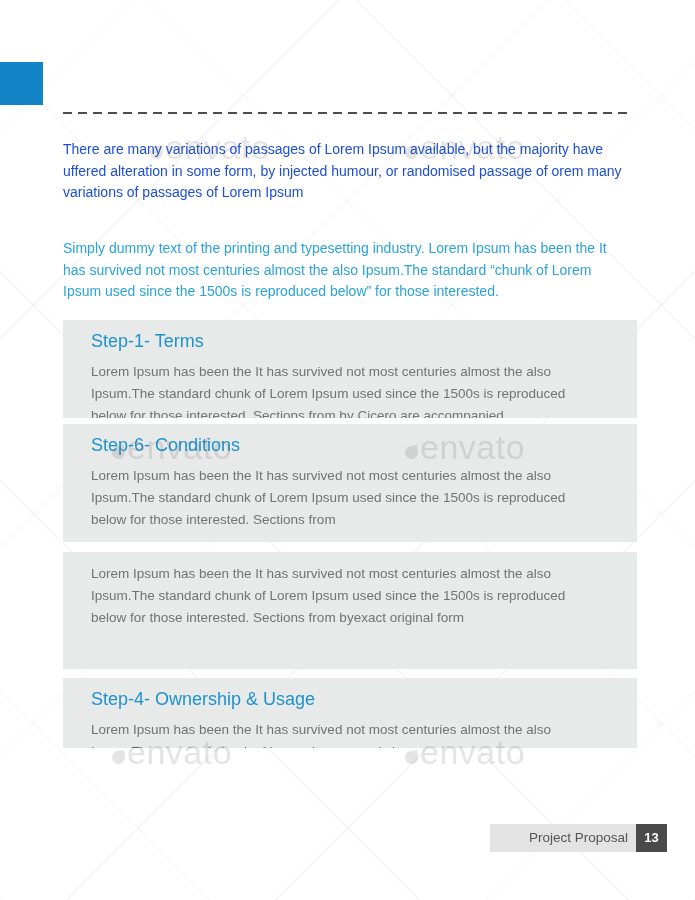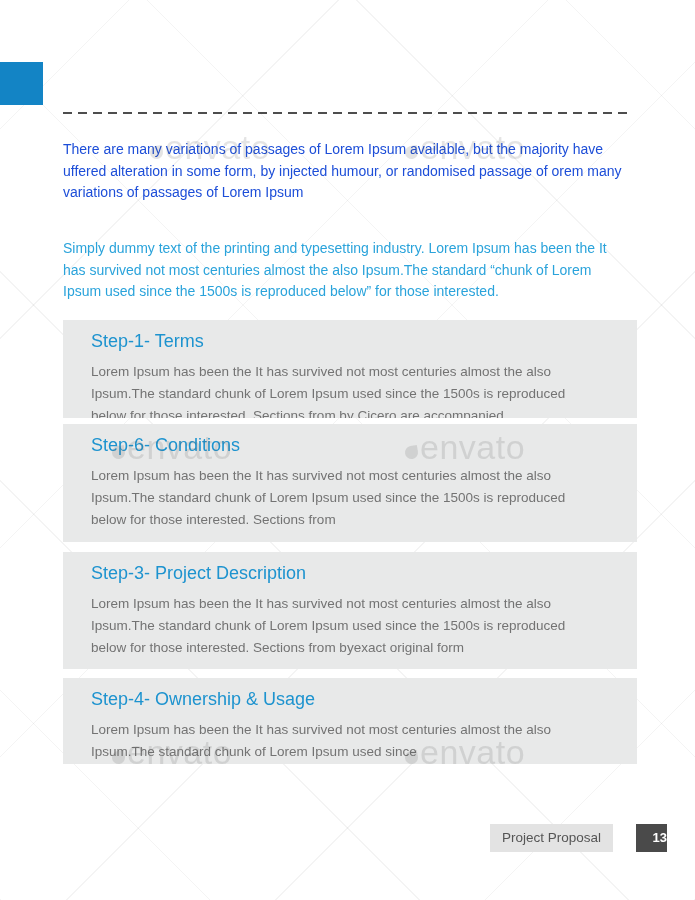--- a/index.html
+++ b/index.html
@@ -47,41 +47,41 @@
   }
   .step{
     background:#e8e9e9;
     box-sizing:border-box;
     padding:11px 20px 0 28px;
     overflow:hidden;
   }
   .step-1{height:98px;margin-bottom:6px;}
   .step-2{height:118px;margin-bottom:10px;}
   .step-3{height:117px;margin-bottom:9px;}
-  .step-4{height:86px;}
+  .step-4{height:70px;}
   .step h2{
     margin:0 0 9px 0;
     font-size:18px;font-weight:normal;
     color:#1d93cf;
   }
   .step p{
     margin:0;width:492px;
     font-size:13.5px;line-height:22px;
     color:#737373;
   }
 
   .footer-label{
     position:absolute;left:490px;top:824px;width:123px;height:28px;
     background:#e3e3e3;color:#555555;
-    font-size:13.5px;line-height:28px;text-align:center;
+    font-size:13.5px;line-height:28px;text-align:center;padding-left:27px;
   }
   .footer-page{
     position:absolute;left:636px;top:824px;width:31px;height:28px;
     background:#4a4a4a;color:#ffffff;
-    font-size:13px;font-weight:bold;line-height:28px;text-align:right;
+    font-size:13px;font-weight:bold;line-height:28px;text-align:center;
   }
 
   
   .wm{
     position:absolute;
     color:rgba(90,90,90,0.16);
     font-size:34px;font-weight:normal;letter-spacing:0.5px;
     pointer-events:none;z-index:10;
     white-space:nowrap;
   }
@@ -108,21 +108,20 @@
   <div class="steps">
     <section class="step step-1">
       <h2>Step-1- Terms</h2>
       <p>Lorem Ipsum has been the It has survived not most centuries almost the also Ipsum.The standard chunk of Lorem Ipsum used since the 1500s is reproduced below for those interested. Sections from by Cicero are accompanied.</p>
     </section>
     <section class="step step-2">
       <h2>Step-6- Conditions</h2>
       <p>Lorem Ipsum has been the It has survived not most centuries almost the also Ipsum.The standard chunk of Lorem Ipsum used since the 1500s is reproduced below for those interested. Sections from</p>
     </section>
     <section class="step step-3">
-      <h2>Step-3- Project Description</h2>
       <p>Lorem Ipsum has been the It has survived not most centuries almost the also Ipsum.The standard chunk of Lorem Ipsum used since the 1500s is reproduced below for those interested. Sections from byexact original form</p>
     </section>
     <section class="step step-4">
       <h2>Step-4- Ownership &amp; Usage</h2>
       <p>Lorem Ipsum has been the It has survived not most centuries almost the also Ipsum.The standard chunk of Lorem Ipsum used since</p>
     </section>
   </div>
 
   <div class="footer-label">Project Proposal</div>
   <div class="footer-page">13</div>

